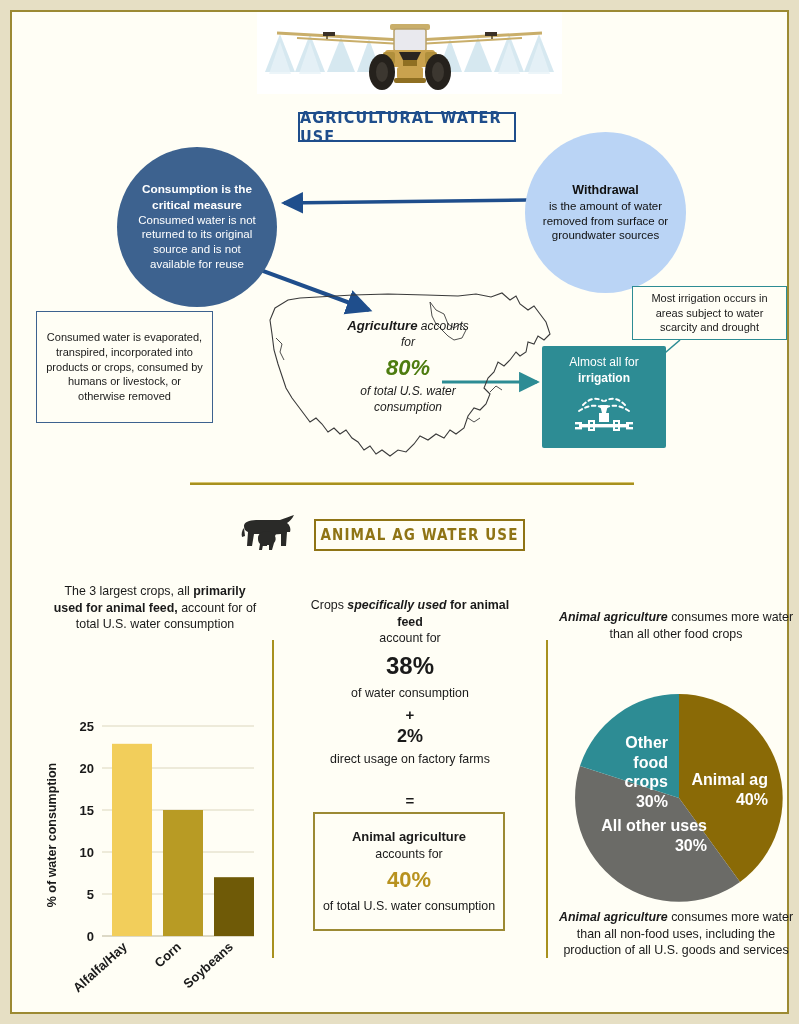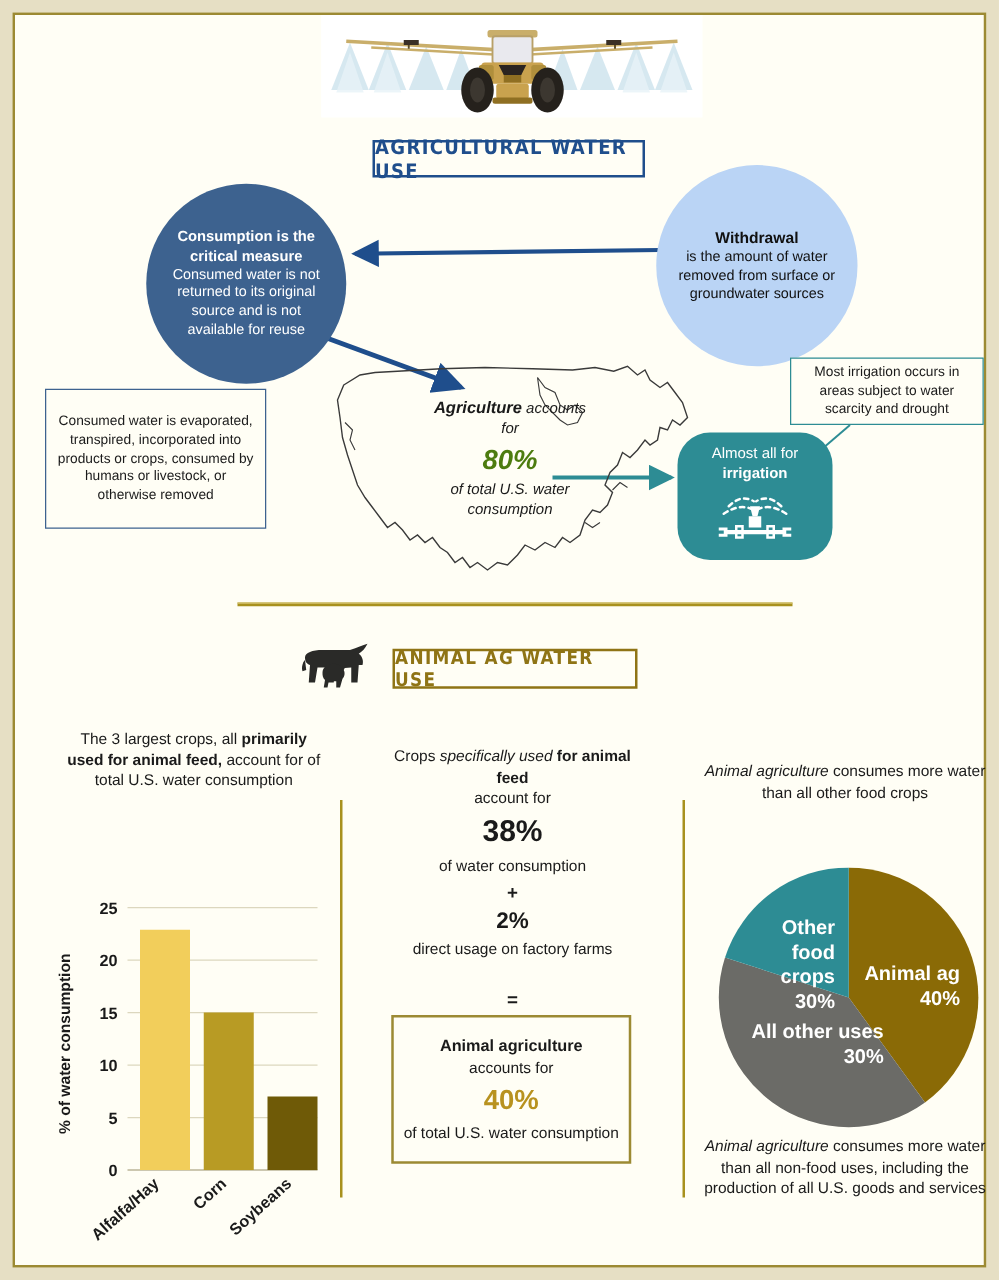--- a/index.html
+++ b/index.html
@@ -41,21 +41,21 @@
     font-stretch: condensed;
     text-transform: uppercase;
   }
   #banner-ag {
     left: 286px; top: 100px; width: 218px; height: 30px;
     border: 2.5px solid #1F4E8C;
     color: #1F4E8C;
     font-size: 16px;
   }
   #banner-animal {
-    left: 302px; top: 507px; width: 196px; height: 32px;
+    left: 302px; top: 507px; width: 211px; height: 32px;
     border: 2.5px solid #8F7415;
     color: #8F7415;
     font-size: 15px;
   }
 
   
   .circle {
     position: absolute;
     border-radius: 50%;
     display: flex; flex-direction: column;
@@ -111,21 +111,21 @@
     width: 132px; text-align: center; line-height: 1.32;
     font-size: 12px; color: #1A1A1A; font-style: italic;
   }
   #map-text .hd { font-weight: bold; font-size: 13.2px; }
   #map-text .big { font-weight: bold; font-size: 22px; color: #4d7c0f; display: block; margin: 2px 0 2px; }
 
   
   #irrigation-card {
     position: absolute; left: 530px; top: 334px;
     width: 124px; height: 102px;
-    background: #2D8C94; border-radius: 26px;
+    background: #2D8C94; border-radius: 2px;
     color: #FFFFFF; text-align: center;
     padding-top: 9px;
     font-size: 12px; line-height: 1.3;
   }
   #irrigation-card .em { font-weight: bold; }
   #sprinkler-icon { margin-top: 5px; }
 
   
   #divider {
     position: absolute; left: 178px; top: 470px; width: 444px; height: 3px;
@@ -141,21 +141,21 @@
     position: absolute; width: 2px; background: #A8911E;
   }
   #sep-1 { left: 260px; top: 628px; height: 318px; }
   #sep-2 { left: 534px; top: 628px; height: 318px; }
 
   .colblock {
     position: absolute; text-align: center;
     color: #1A1A1A; line-height: 1.34;
   }
   .colblock b { font-weight: bold; }
-  .colblock i { font-style: italic; font-weight: normal; }
+  .colblock i { font-style: italic; font-weight: bold; }
   .bignum { font-weight: bold; display: block; }
 
   
   #left-intro { left: 38px; top: 571px; width: 210px; font-size: 12.4px; }
   #left-intro .bignum { font-size: 22px; color: #B8921F; margin: 3px 0 3px; }
 
   #bar-chart-wrap { position: absolute; left: 20px; top: 698px; width: 240px; height: 290px; }
 
   
   #mid-top { left: 294px; top: 585px; width: 208px; font-size: 12.4px; }

